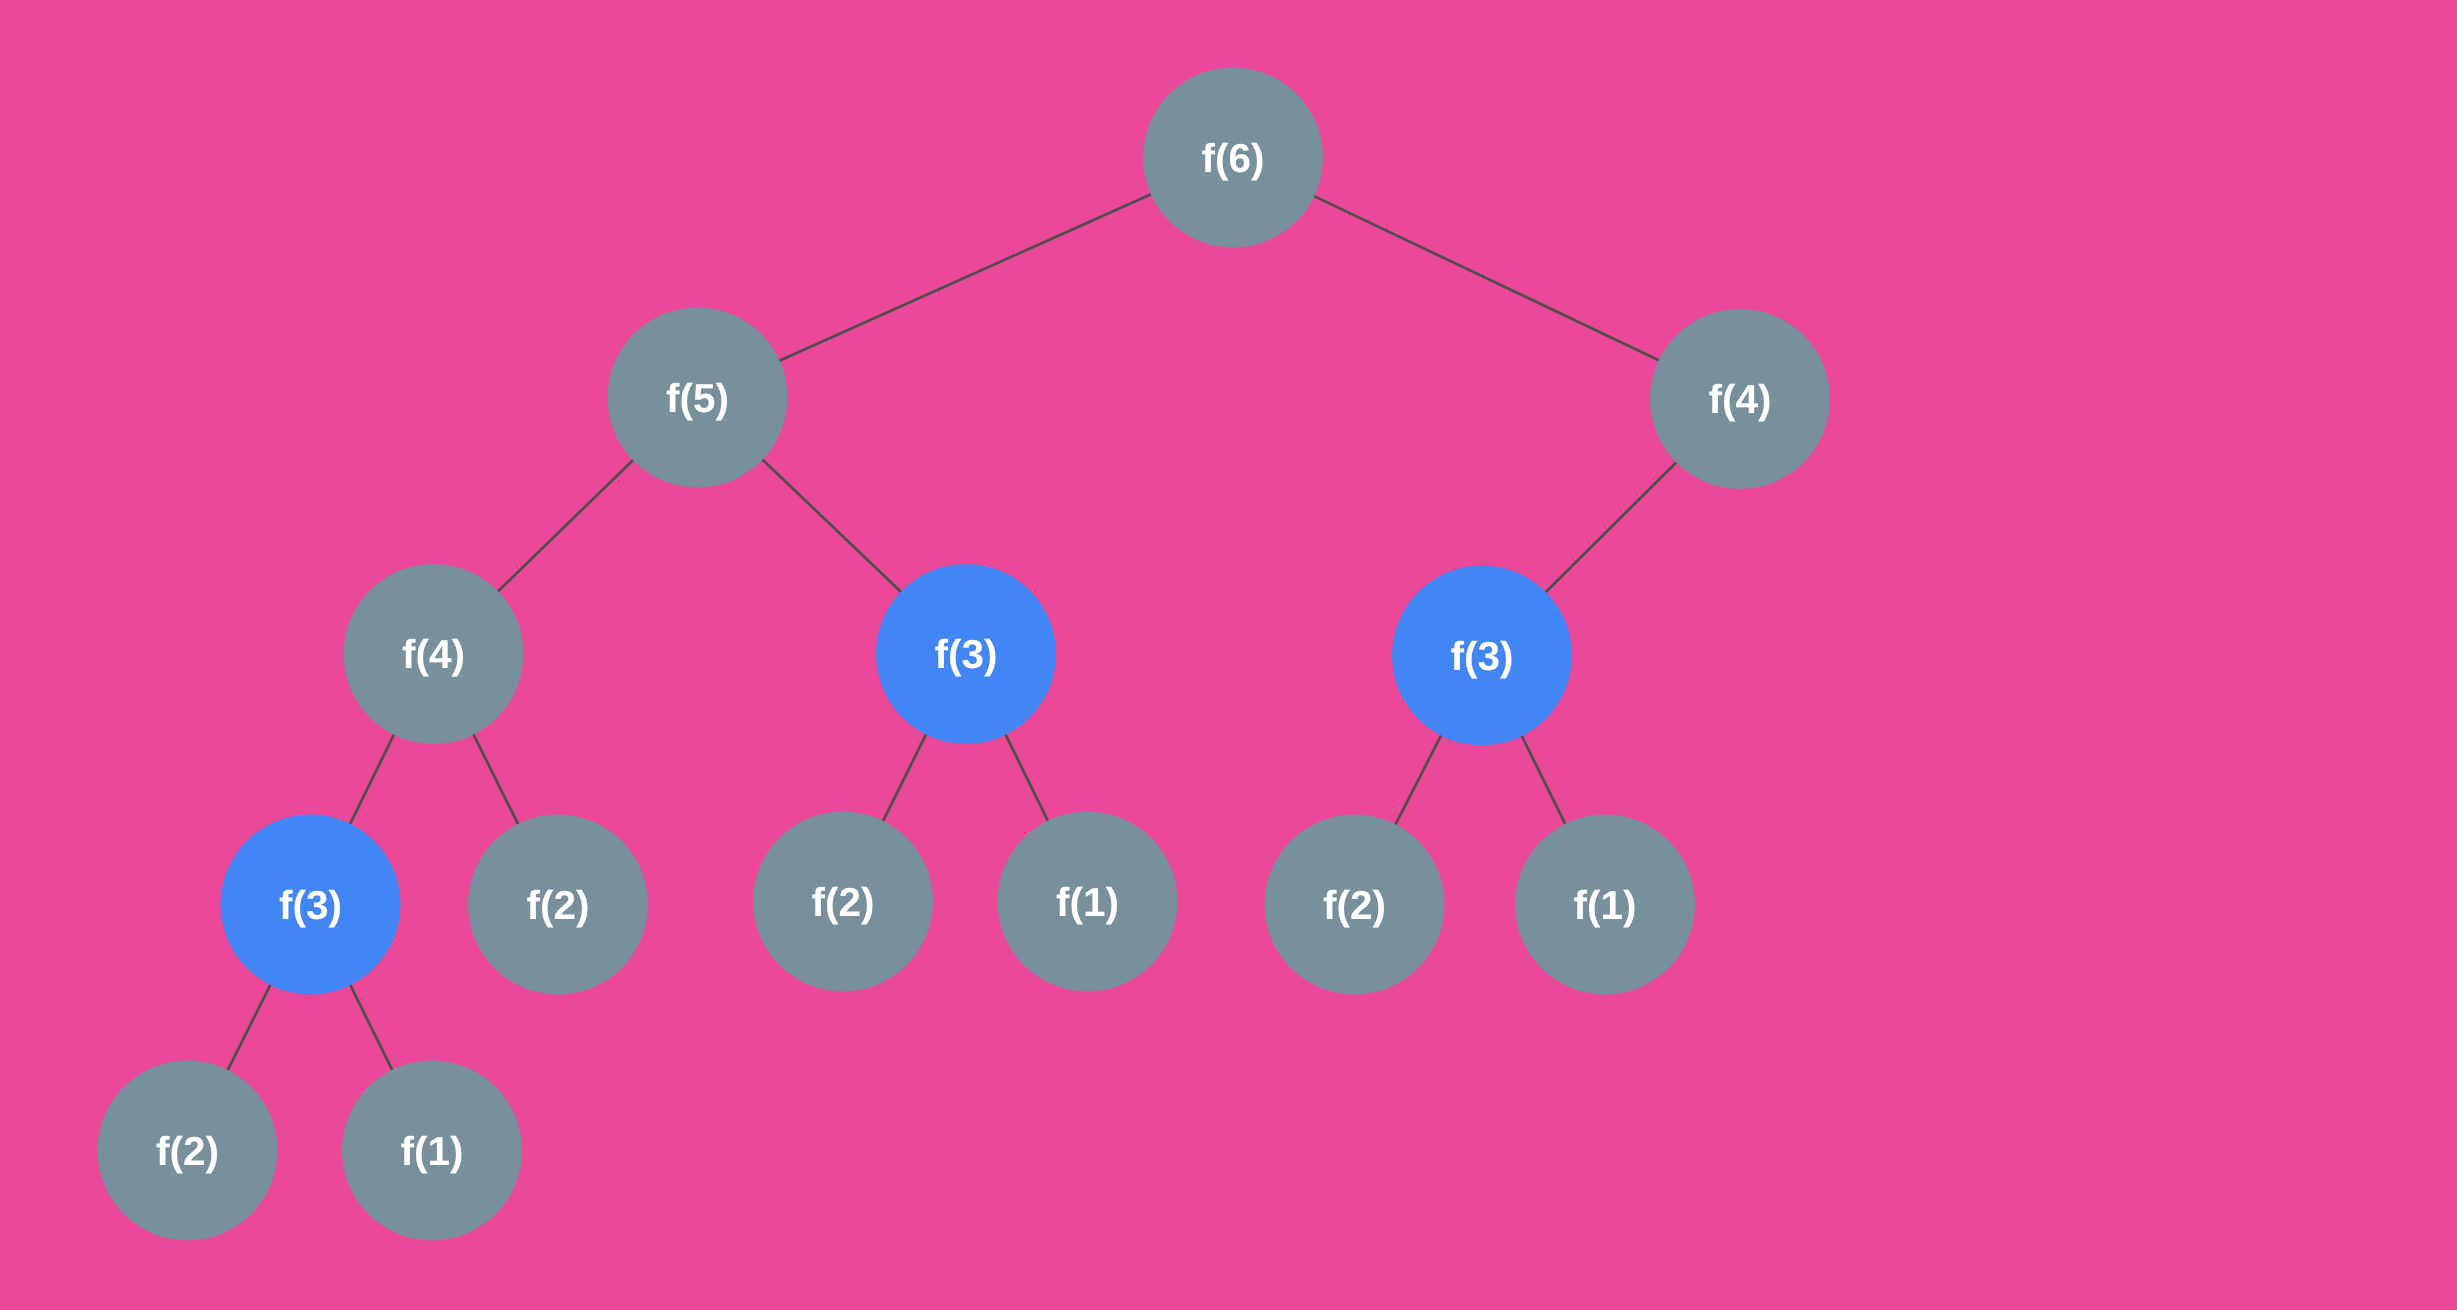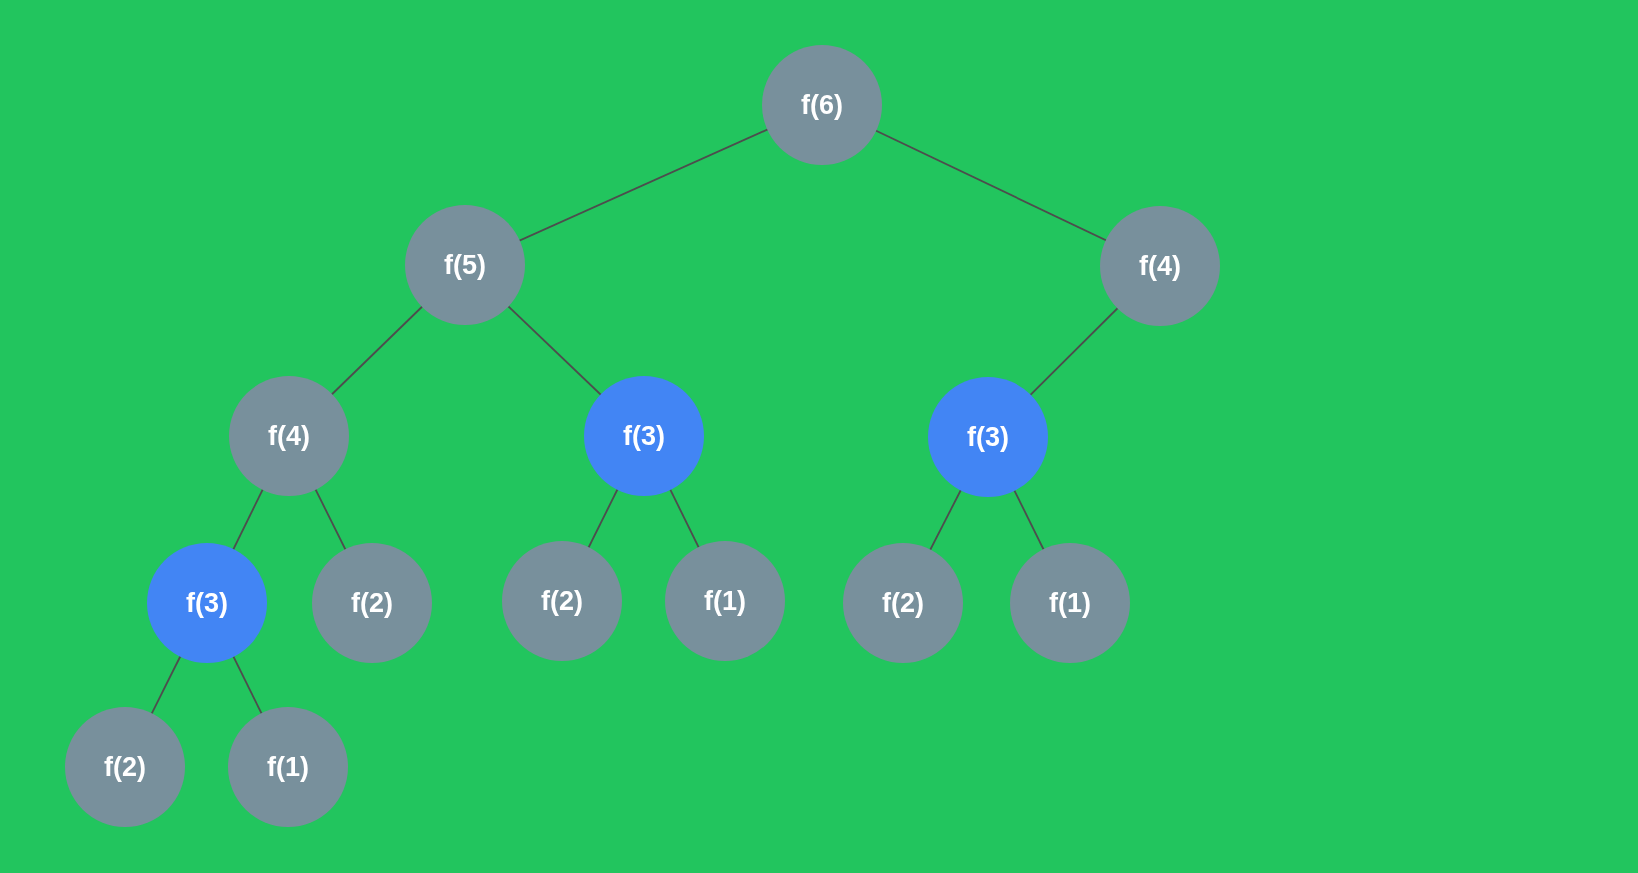--- a/index.html
+++ b/index.html
@@ -5,21 +5,21 @@
   html, body {
     margin: 0;
     padding: 0;
     background: #ffffff;
     font-family: "Liberation Sans", sans-serif;
   }
   .canvas-wrap {
     position: relative;
     width: 1638px;
     height: 873px;
-    background: #22c55e;
+    background: #ec4899;
     overflow: hidden;
   }
   svg text.node-label {
     font-family: "Liberation Sans", "DejaVu Sans", sans-serif;
     font-weight: bold;
     font-size: 27px;
     fill: #ffffff;
     text-anchor: middle;
   }
 </style>

